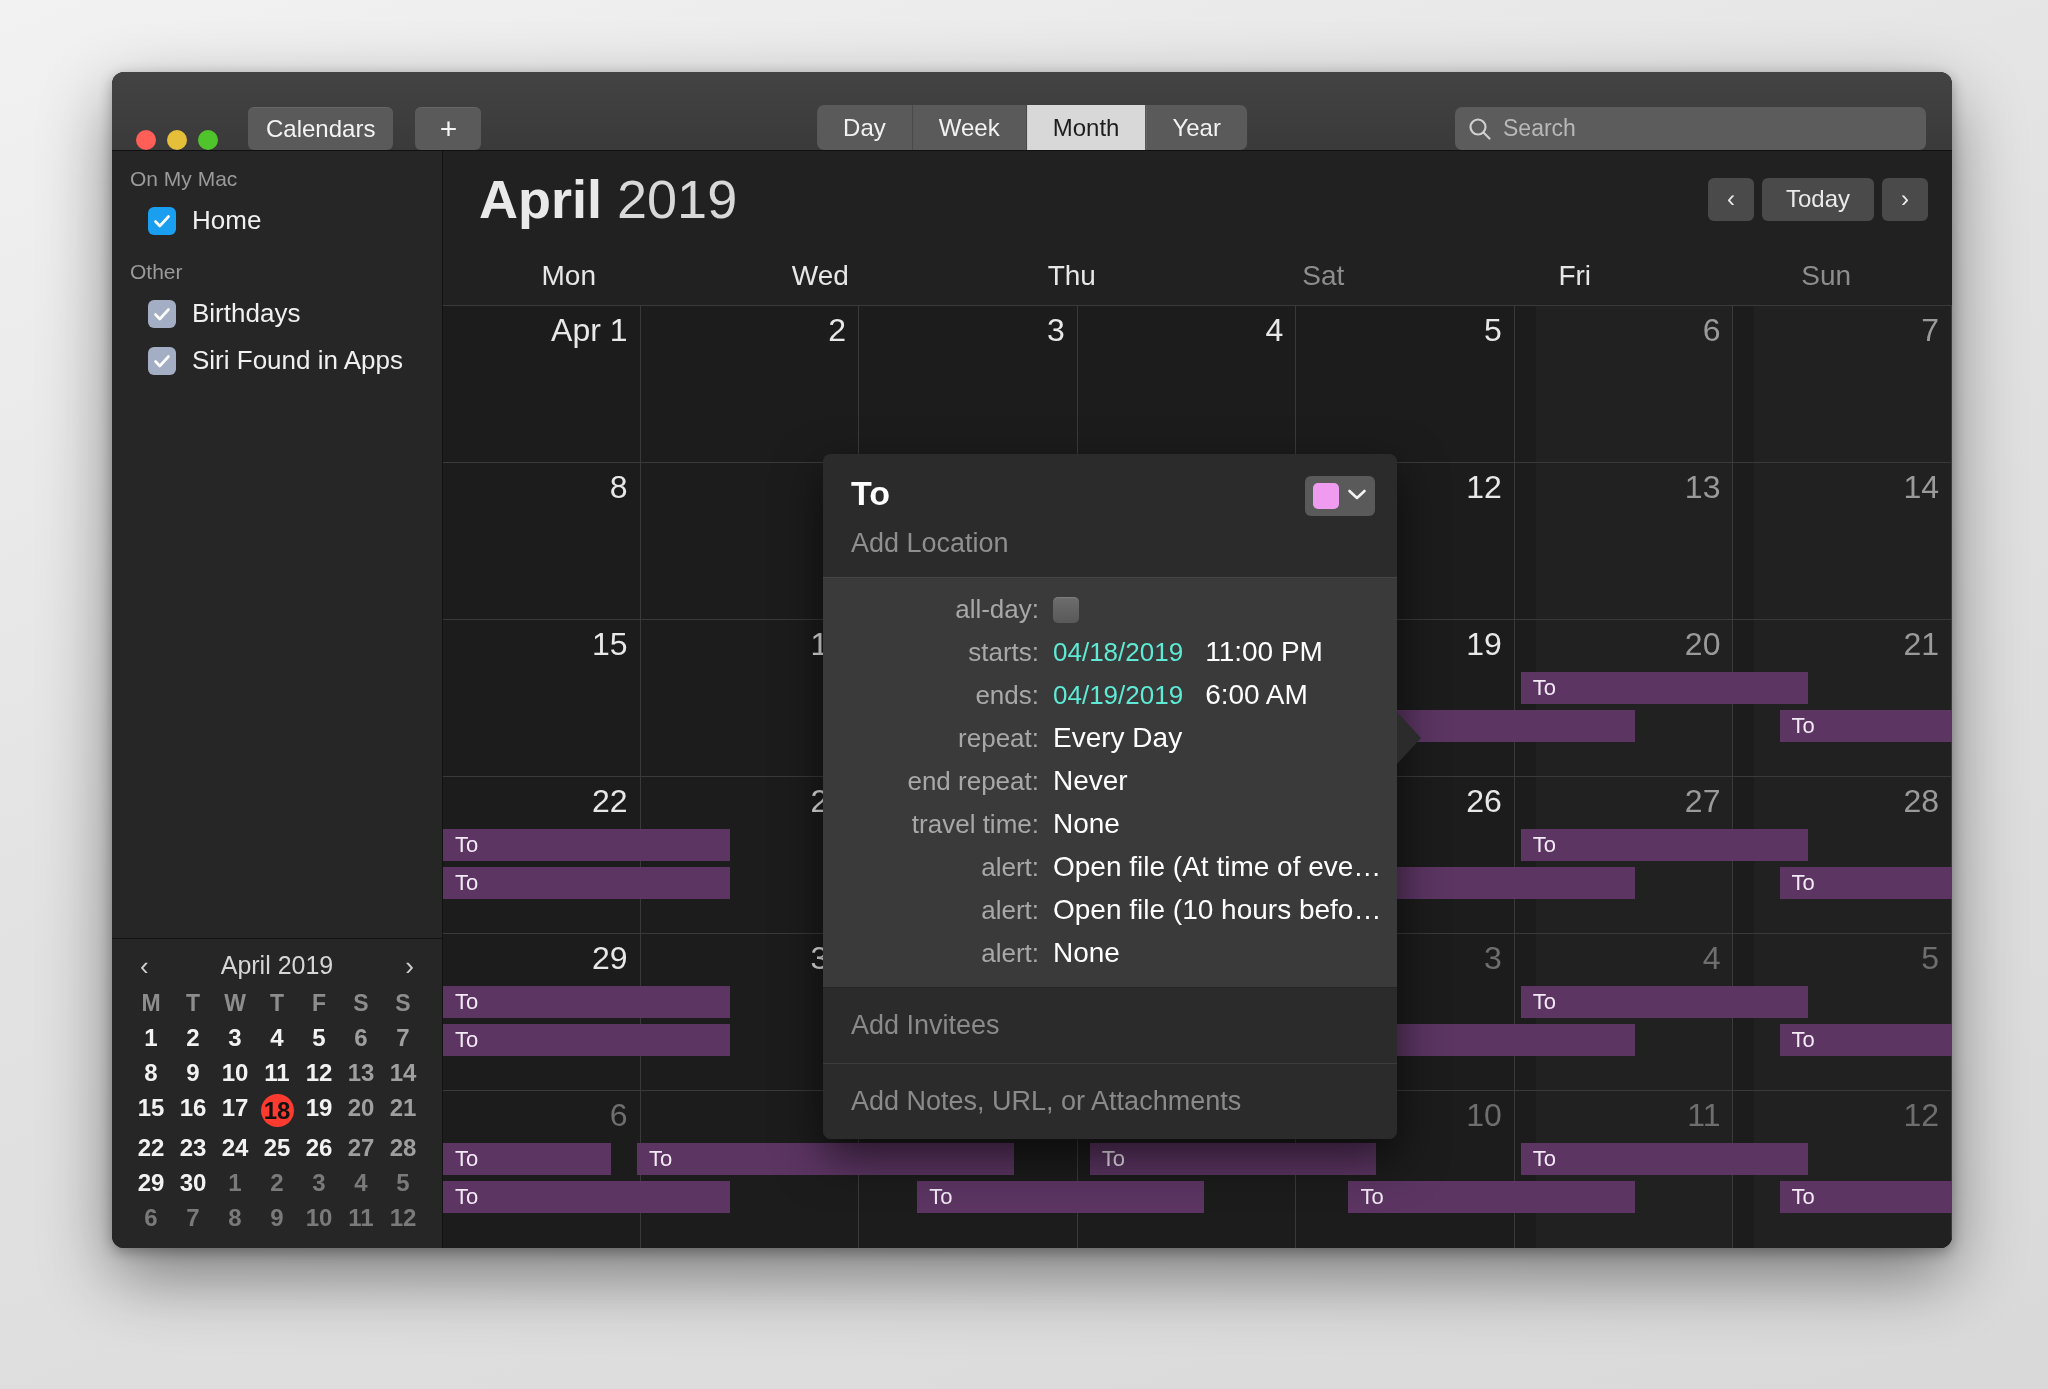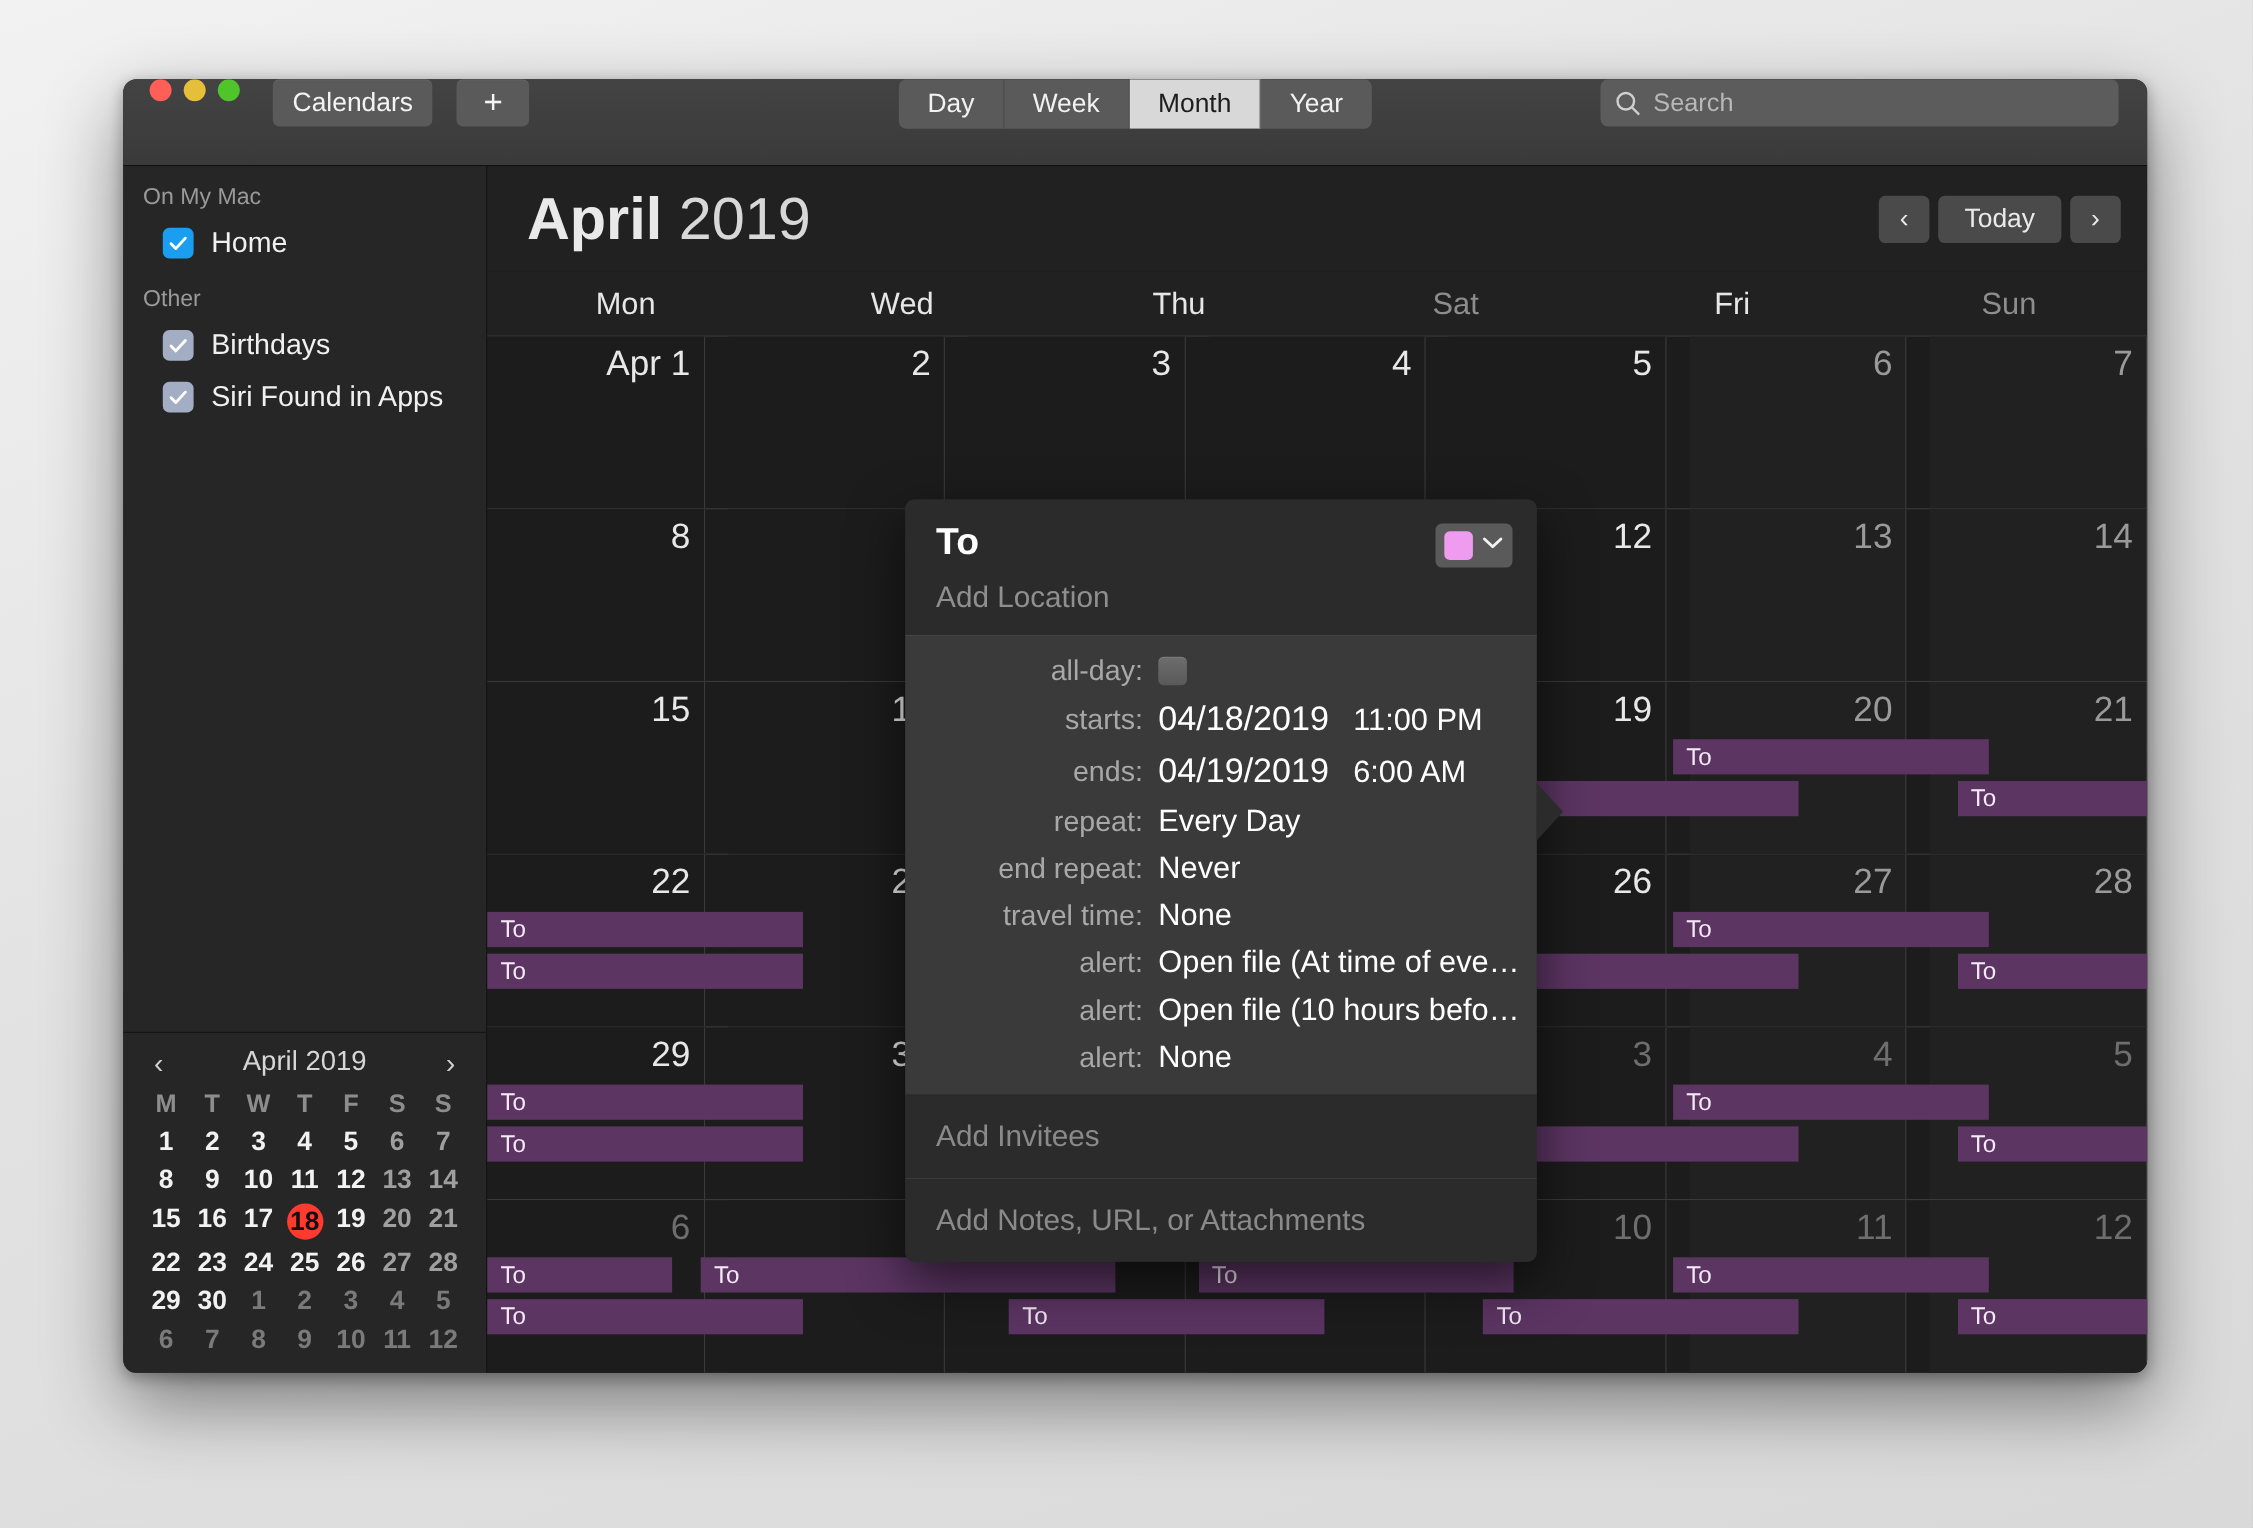--- a/index.html
+++ b/index.html
@@ -26,21 +26,21 @@
     flex-direction: column;
   }
 
   
   #toolbar {
     height: 78px;
     flex: 0 0 78px;
     background: linear-gradient(180deg, #434343 0%, #3a3a3a 100%);
     border-bottom: 1px solid #101010;
     display: flex;
-    align-items: flex-start;
+    align-items: flex-end;
     position: relative;
   }
   .traffic {
     display: flex; gap: 11px;
     margin-left: 24px;
   }
   .tl { width: 20px; height: 20px; border-radius: 50%; }
   .tl.red { background: #ff5f57; }
   .tl.yellow { background: #e6bf3a; }
   .tl.green { background: #4fc52b; }
@@ -317,21 +317,21 @@
     flex: 0 0 216px;
   }
   .fvalue { color: #ffffff; font-size: 28px; white-space: nowrap; }
   .allday-box {
     width: 26px; height: 26px;
     border-radius: 5px;
     background: linear-gradient(180deg, #6d6d6d 0%, #595959 100%);
     box-shadow: inset 0 1px 0 rgba(255,255,255,.12);
   }
   .fdates { display: flex; align-items: baseline; }
-  .fdates .d { color: #ffffff; font-size: 31px; }
+  .fdates .d { color: #5eead4; font-size: 26px; }
   .fdates .t { color: #fff; font-size: 28px; margin-left: 22px; }
 
   #pop-invitees, #pop-notes {
     padding: 22px 28px;
     color: #8a8a8a;
     font-size: 27px;
     background: #2b2b2b;
   }
   #pop-invitees { border-bottom: 1px solid #3c3c3c; }
   #pop-notes { border-radius: 0 0 8px 8px; }

